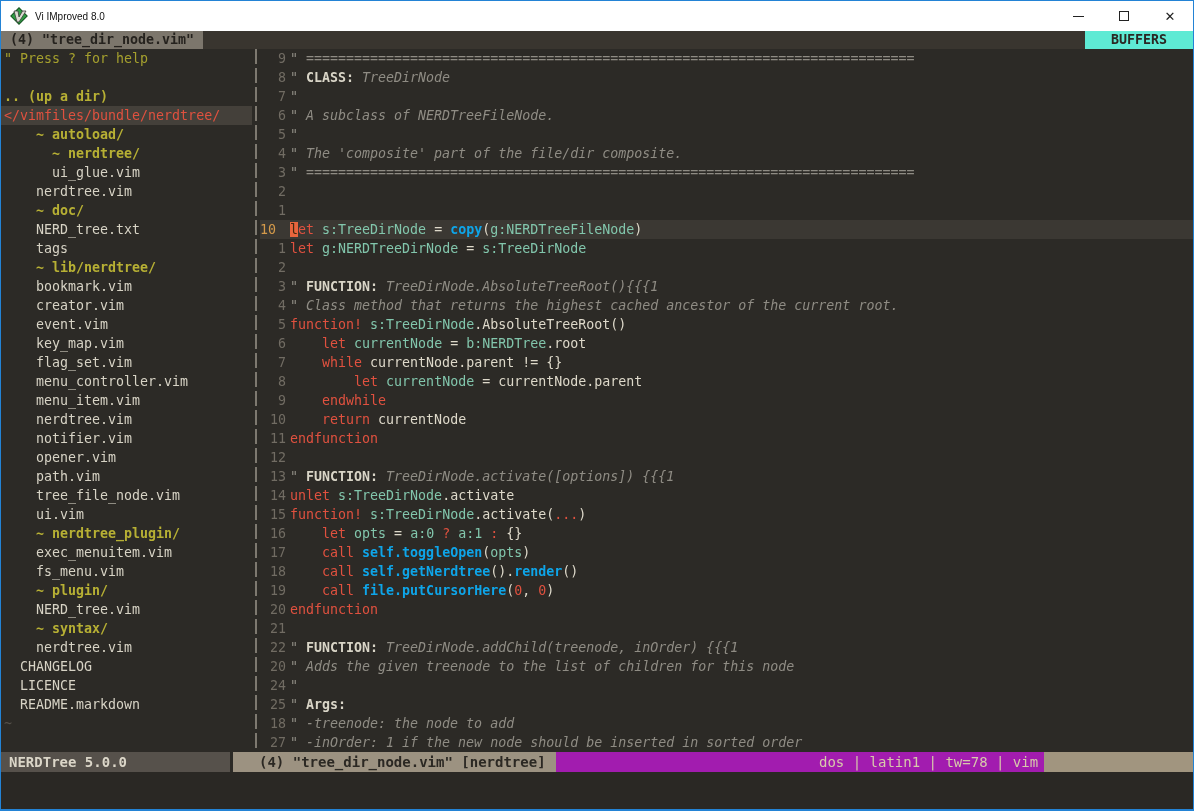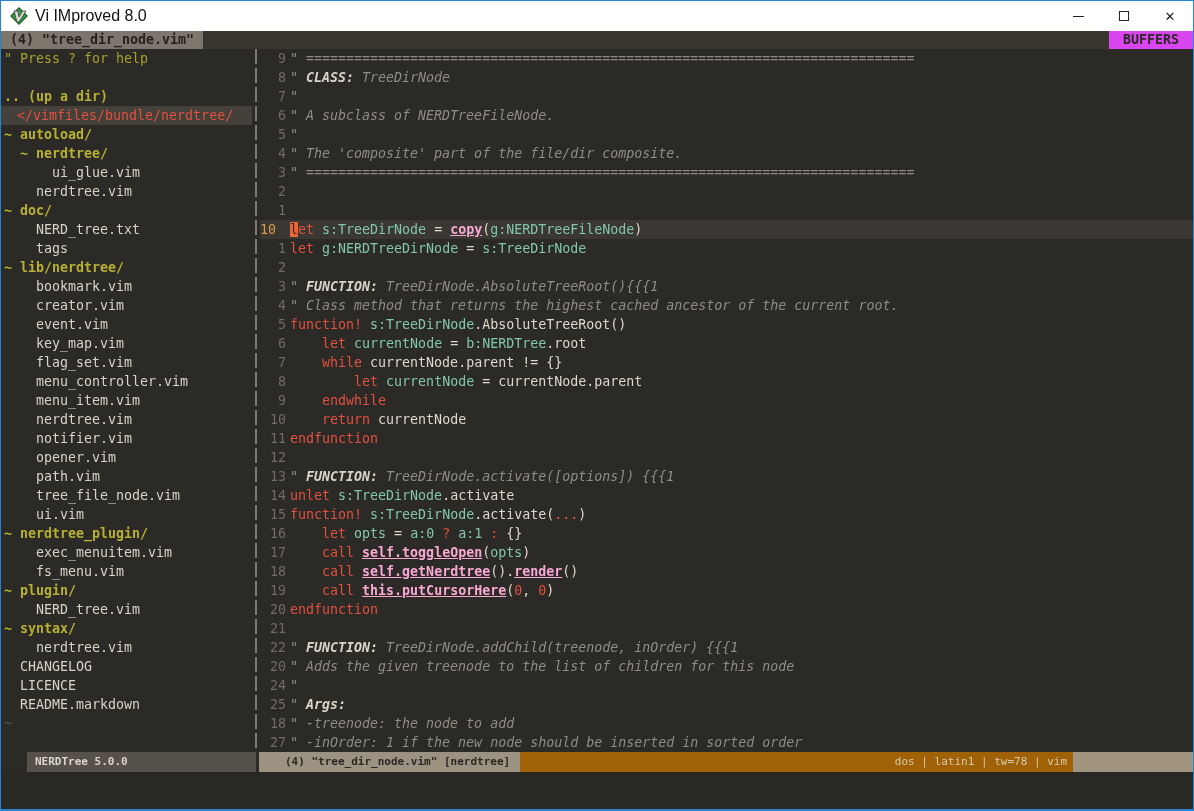--- a/index.html
+++ b/index.html
@@ -9,61 +9,61 @@
     border:1px solid #2383d5;
     border-bottom-width:2px;
     display:flex; flex-direction:column;
     background:#2c2a26;
     font-family:"DejaVu Sans Mono", monospace;
     overflow:hidden;
   }
   
   .titlebar { height:30px; background:#ffffff; display:flex; align-items:center; flex:none; }
   .title-icon { width:20px; height:20px; margin:0 6px 0 8px; flex:none; }
-  .title-text { font-family:"Liberation Sans", sans-serif; font-size:16px; color:#111; }
+  .title-text { font-family:"Liberation Sans", sans-serif; font-size:10px; color:#111; }
   .caption-buttons { margin-left:auto; display:flex; height:100%; }
   .cap-btn { width:46px; height:100%; display:flex; align-items:center; justify-content:center; cursor:default; }
   .glyph-min { width:11px; height:1px; background:#222; display:block; }
   .glyph-max { width:10px; height:10px; border:1px solid #222; display:block; }
   .glyph-close { font-size:13px; color:#222; font-family:"DejaVu Sans", sans-serif; line-height:1; }
   
   .tabline { height:18px; background:#39352f; display:flex; flex:none; font-size:13.3px; line-height:18px; }
   .tab-active { background:#7c766c; color:#25221e; font-weight:bold; padding:0 9px; white-space:pre; }
   .tabline-fill { flex:1; }
-  .buffers-label { background:#d946ef; color:#2b2723; font-weight:bold; padding:0 14px; }
+  .buffers-label { background:#5eead4; color:#2b2723; font-weight:bold; padding:0 26px; }
   
   .main { flex:none; height:703px; display:flex; font-size:13.3px; line-height:19px; }
   .nerdtree { width:251px; flex:none; overflow:hidden; padding-left:3px; }
   .tree-row { height:19px; white-space:pre; }
   .tree-row.help   { color:#a5a02e; }
   .tree-row.up     { color:#b7b034; font-weight:bold; }
-  .tree-row.root   { color:#e0513f; background:#44403a; margin-left:-3px; padding-left:16px; }
-  .tree-row.dir    { color:#b7b034; font-weight:bold; }
+  .tree-row.root   { color:#e0513f; background:#44403a; margin-left:-3px; padding-left:3px; }
+  .tree-row.dir    { color:#b7b034; font-weight:bold;margin-left:32px; }
   .tree-row.file   { color:#d7d3c5; }
   .tree-row.filler { color:#55504a; }
   .separator { width:8px; flex:none; position:relative; }
   .separator::before {
     content:""; position:absolute; left:3px; top:0; bottom:0; width:2px;
     background:repeating-linear-gradient(to bottom,#7e7970 0 15px,transparent 15px 19px);
   }
   .code { flex:1; overflow:hidden; }
   .line { height:19px; display:flex; white-space:pre; }
   .line.current { background:#3b3833; }
   .gutter { width:26px; flex:none; text-align:right; margin-right:4px; color:#716c63; }
   .line.current .gutter { text-align:left; color:#d59a4a; }
   .ltext { flex:1; color:#ded9ca; }
   .tok-c { color:#8f8c84; font-style:italic; }
-  .tok-cb { color:#d9d5c7; font-style:italic; font-weight:bold; }
+  .tok-cb { color:#d9d5c7; font-weight:bold; }
   .tok-k { color:#e0513f; }
   .tok-v { color:#82c6ac; }
-  .tok-f { color:#f9a8d4; font-weight:bold;text-decoration:underline; }
+  .tok-f { color:#0ea5e9; font-weight:bold; }
   .tok-t { color:#ded9ca; }
   .cursor { background:#e8653d; color:#41280f; }
   
-  .statusline { height:20px; flex:none; background:#a16207; display:flex; font-size:11px; line-height:20px; white-space:pre;margin-left:26px; }
+  .statusline { height:20px; flex:none; background:#a21caf; display:flex; font-size:14px; line-height:20px; white-space:pre; }
   .st-left { width:229px; flex:none; background:#56514b; color:#dbd6c8; font-weight:bold; padding-left:8px; }
   .st-gap { width:3px; flex:none; background:#2c2a26; }
   .st-center { background:#9c9281; color:#2b2823; font-weight:bold; padding:0 10px 0 26px; }
   .st-fill { flex:1; }
   .st-info { color:#d7c9ab; padding-right:6px; }
   .st-pos { background:#a1957f; color:#2b2722; padding:18px 6px 0 8px; }
   
   .cmdline { flex:1; background:#2a2824; }
 </style>
 </head>
@@ -158,21 +158,21 @@
         <div class="line"><span class="gutter">9</span><span class="ltext"><span class="tok-t">    </span><span class="tok-k">endwhile</span></span></div>
         <div class="line"><span class="gutter">10</span><span class="ltext"><span class="tok-t">    </span><span class="tok-k">return</span><span class="tok-t"> currentNode</span></span></div>
         <div class="line"><span class="gutter">11</span><span class="ltext"><span class="tok-k">endfunction</span></span></div>
         <div class="line"><span class="gutter">12</span><span class="ltext"></span></div>
         <div class="line"><span class="gutter">13</span><span class="ltext"><span class="tok-c">" </span><span class="tok-cb">FUNCTION:</span><span class="tok-c"> TreeDirNode.activate([options]) {{{1</span></span></div>
         <div class="line"><span class="gutter">14</span><span class="ltext"><span class="tok-k">unlet</span><span class="tok-t"> </span><span class="tok-v">s:TreeDirNode</span><span class="tok-t">.activate</span></span></div>
         <div class="line"><span class="gutter">15</span><span class="ltext"><span class="tok-k">function!</span><span class="tok-t"> </span><span class="tok-v">s:TreeDirNode</span><span class="tok-t">.activate(</span><span class="tok-k">...</span><span class="tok-t">)</span></span></div>
         <div class="line"><span class="gutter">16</span><span class="ltext"><span class="tok-t">    </span><span class="tok-k">let</span><span class="tok-t"> </span><span class="tok-v">opts</span><span class="tok-t"> = </span><span class="tok-v">a:0</span><span class="tok-t"> </span><span class="tok-k">?</span><span class="tok-t"> </span><span class="tok-v">a:1</span><span class="tok-t"> </span><span class="tok-k">:</span><span class="tok-t"> {}</span></span></div>
         <div class="line"><span class="gutter">17</span><span class="ltext"><span class="tok-t">    </span><span class="tok-k">call</span><span class="tok-t"> </span><span class="tok-f">self.toggleOpen</span><span class="tok-t">(</span><span class="tok-v">opts</span><span class="tok-t">)</span></span></div>
         <div class="line"><span class="gutter">18</span><span class="ltext"><span class="tok-t">    </span><span class="tok-k">call</span><span class="tok-t"> </span><span class="tok-f">self.getNerdtree</span><span class="tok-t">().</span><span class="tok-f">render</span><span class="tok-t">()</span></span></div>
-        <div class="line"><span class="gutter">19</span><span class="ltext"><span class="tok-t">    </span><span class="tok-k">call</span><span class="tok-t"> </span><span class="tok-f">this.putCursorHere</span><span class="tok-t">(</span><span class="tok-k">0</span><span class="tok-t">, </span><span class="tok-k">0</span><span class="tok-t">)</span></span></div>
+        <div class="line"><span class="gutter">19</span><span class="ltext"><span class="tok-t">    </span><span class="tok-k">call</span><span class="tok-t"> </span><span class="tok-f">file.putCursorHere</span><span class="tok-t">(</span><span class="tok-k">0</span><span class="tok-t">, </span><span class="tok-k">0</span><span class="tok-t">)</span></span></div>
         <div class="line"><span class="gutter">20</span><span class="ltext"><span class="tok-k">endfunction</span></span></div>
         <div class="line"><span class="gutter">21</span><span class="ltext"></span></div>
         <div class="line"><span class="gutter">22</span><span class="ltext"><span class="tok-c">" </span><span class="tok-cb">FUNCTION:</span><span class="tok-c"> TreeDirNode.addChild(treenode, inOrder) {{{1</span></span></div>
         <div class="line"><span class="gutter">20</span><span class="ltext"><span class="tok-c">" Adds the given treenode to the list of children for this node</span></span></div>
         <div class="line"><span class="gutter">24</span><span class="ltext"><span class="tok-c">"</span></span></div>
         <div class="line"><span class="gutter">25</span><span class="ltext"><span class="tok-c">" </span><span class="tok-cb">Args:</span></span></div>
         <div class="line"><span class="gutter">18</span><span class="ltext"><span class="tok-c">" -treenode: the node to add</span></span></div>
         <div class="line"><span class="gutter">27</span><span class="ltext"><span class="tok-c">" -inOrder: 1 if the new node should be inserted in sorted order</span></span></div>
       </div>
   </div>

